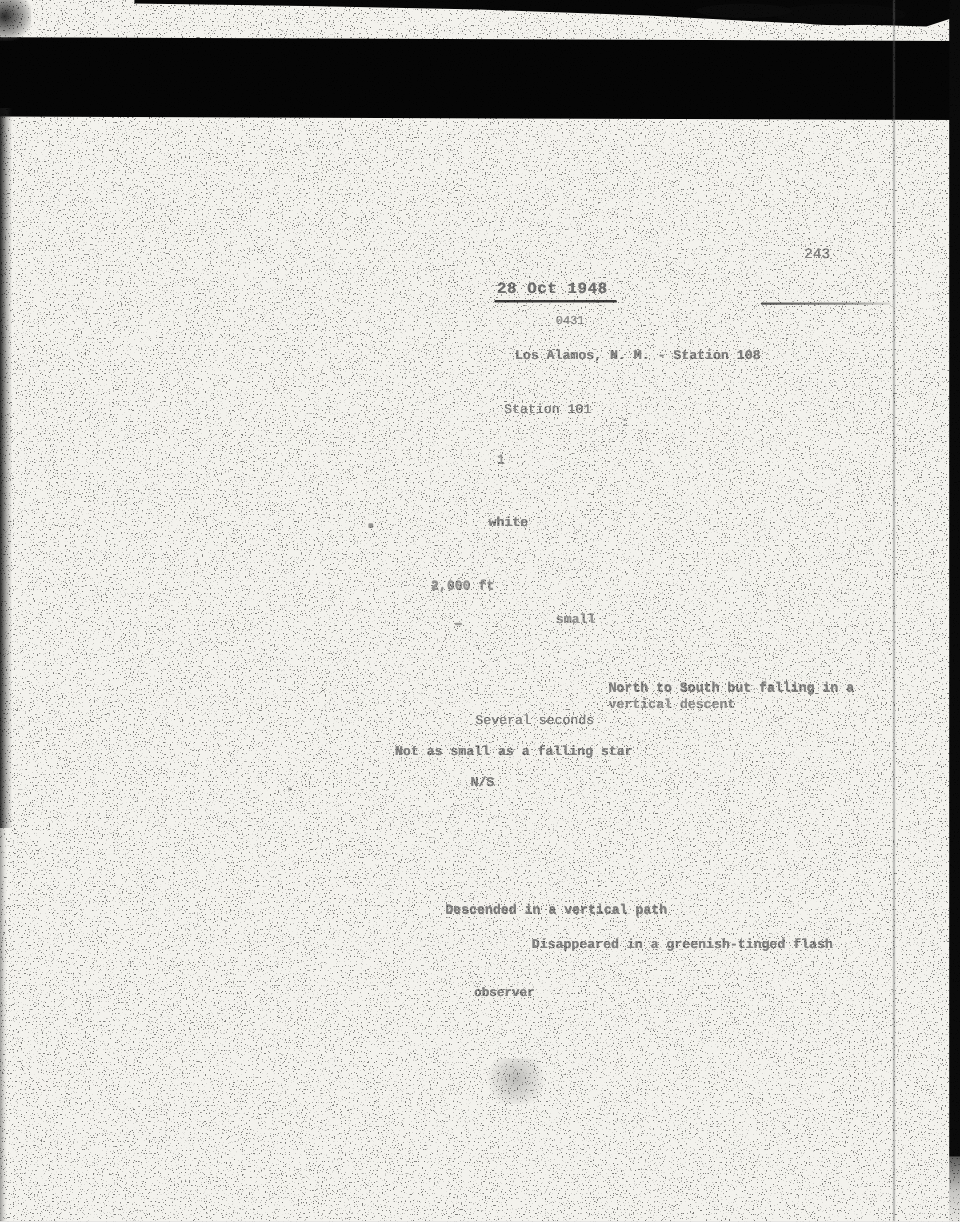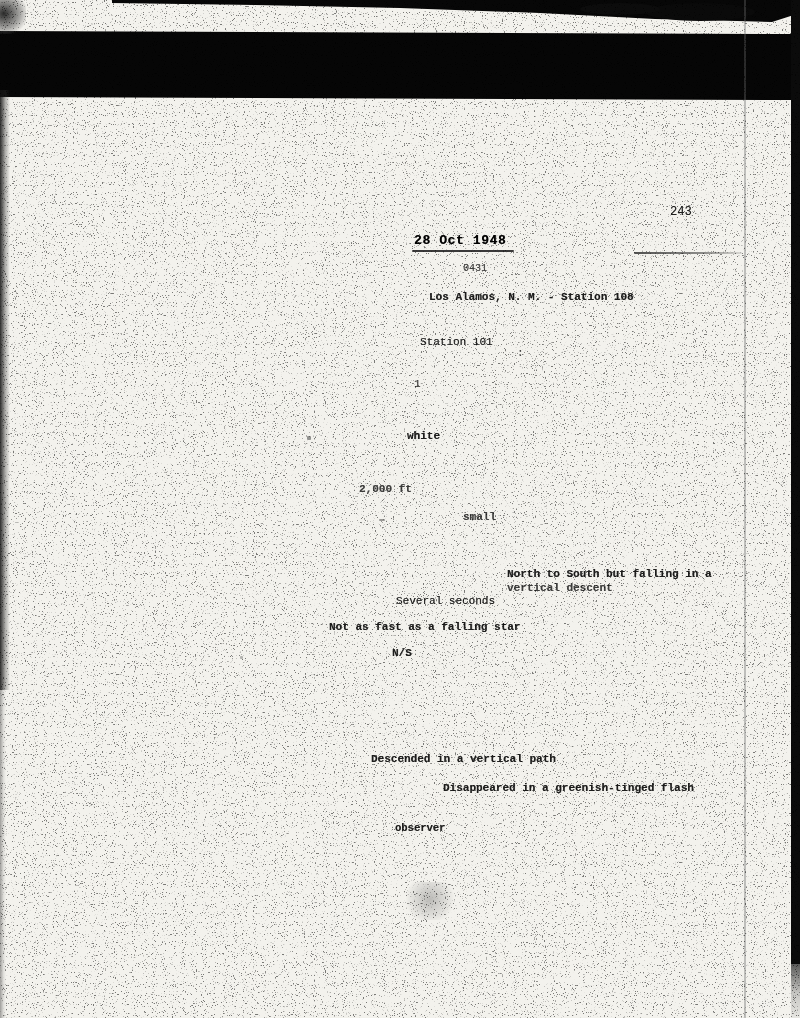--- a/index.html
+++ b/index.html
@@ -24,21 +24,21 @@
   .pageedge-line{position:absolute;left:744px;top:0;width:2px;height:1018px;
     background:rgba(105,105,105,.38);z-index:4;}
   .date-underline{position:absolute;left:412px;top:250px;width:102px;height:2px;
     background:rgba(25,25,25,.85);z-index:3;border-radius:1px;}
   .right-rule{position:absolute;left:634px;top:252px;width:108px;height:2px;border-radius:1px;z-index:3;
     background:linear-gradient(to right,rgba(40,40,40,.8),rgba(40,40,40,.5) 65%,rgba(40,40,40,.12));}
   .bottom-smudge{position:absolute;left:406px;top:882px;width:48px;height:38px;z-index:1;
     background:radial-gradient(circle at 50% 45%,rgba(95,95,95,.38),rgba(130,130,130,.16) 55%,rgba(140,140,140,0) 78%);}
   .speck{position:absolute;background:rgba(30,30,30,.75);z-index:3;border-radius:1px;}
   
-  .tw{position:absolute;z-index:3;white-space:pre;color:#000000;
+  .tw{position:absolute;z-index:3;white-space:pre;color:#737373;
     font-size:11px;line-height:14px;
     text-shadow:0.3px 0.3px 0.5px rgba(0,0,0,.55);}
   .b{font-weight:bold;}
   .soft{opacity:.74;}
   .mid{opacity:.88;}
   .sm{font-size:10.5px;}
   .date{font-size:13px;font-weight:bold;letter-spacing:.6px;}
   .noise{position:absolute;left:0;top:0;z-index:6;pointer-events:none;}
 </style>
 </head>
@@ -82,21 +82,21 @@
 
   <span class="tw soft b" style="left:359px;top:482px">2,000 ft</span>
 
   <span class="tw soft b" style="left:463px;top:510px">small</span>
 
   <span class="tw b mid" style="left:507px;top:567px">North to South but falling in a</span>
   <span class="tw b soft" style="left:507px;top:581px">vertical descent</span>
 
   <span class="tw mid" style="left:396px;top:594px">Several seconds</span>
 
-  <span class="tw b mid" style="left:329px;top:620px">Not as fast as a falling star</span>
+  <span class="tw b mid" style="left:329px;top:620px">Not as small as a falling star</span>
 
   <span class="tw b mid" style="left:392px;top:646px">N/S</span>
 
   <span class="tw b mid" style="left:371px;top:752px">Descended in a vertical path</span>
 
   <span class="tw b mid" style="left:443px;top:781px">Disappeared in a greenish-tinged flash</span>
 
   <span class="tw b mid sm" style="left:395px;top:821px">observer</span>
 
   <svg class="noise" width="800" height="1018">

